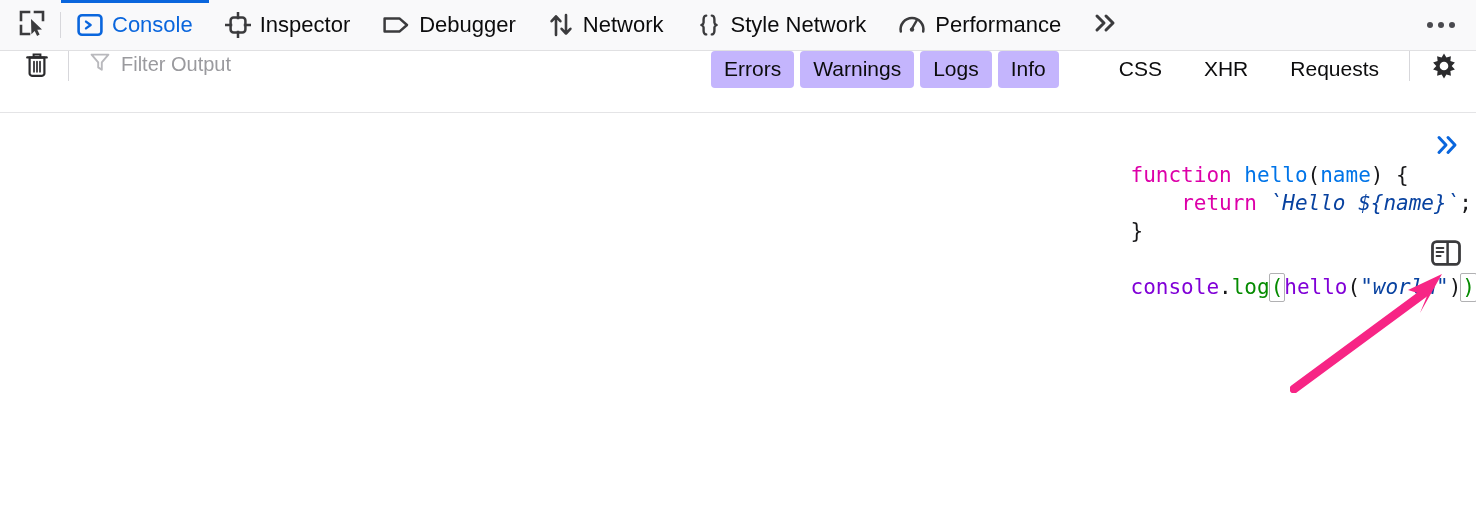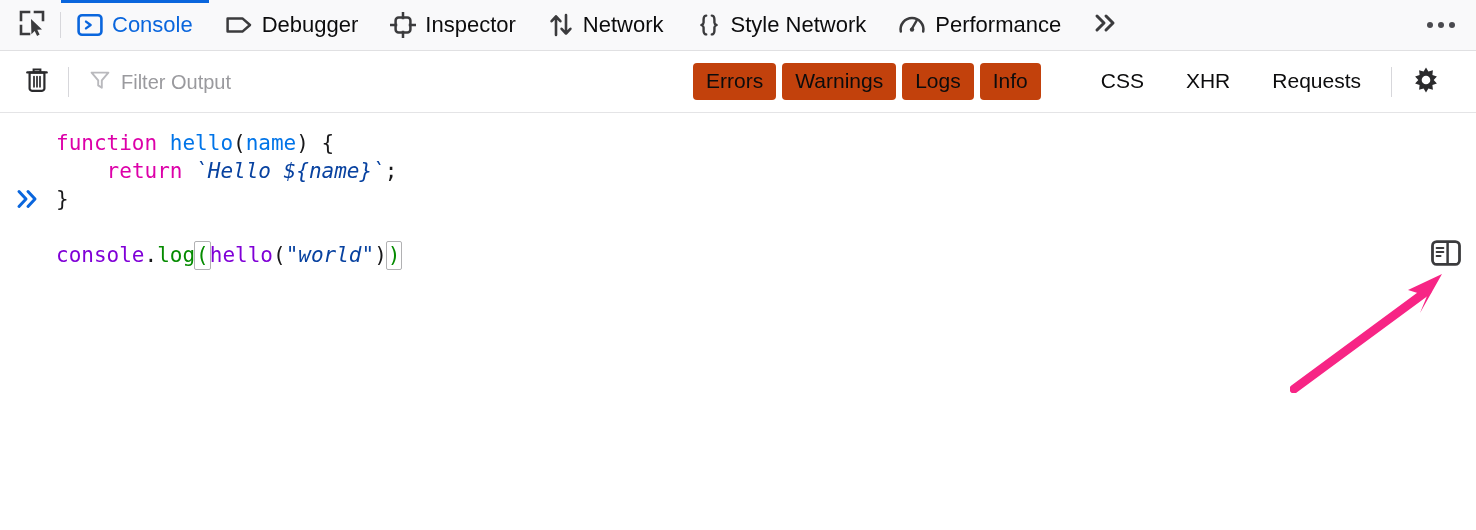--- a/index.html
+++ b/index.html
@@ -105,22 +105,22 @@
     margin: 0 2.5px;
   }
 
   
   .filterbar {
     position: relative;
     height: 62px;
     background: #ffffff;
     border-bottom: 1px solid #e4e4e6;
     display: flex;
-    align-items: center;
-    padding: 0 24px 0 14px;
+    align-items: flex-start;
+    padding: 0 6px 0 14px;
   }
 
   .trash-btn {
     width: 46px;
     display: flex;
     align-items: center;
     justify-content: center;
     flex: 0 0 auto;
     cursor: pointer;
   }
@@ -147,21 +147,21 @@
     line-height: 1;
   }
 
   .filter-pills {
     display: flex;
     align-items: center;
     gap: 6px;
     flex: 0 0 auto;
   }
   .pill {
-    background: #c2410c;
+    background: #c4b5fd;
     border-radius: 4px;
     padding: 7px 13px 9px;
     font-size: 21px;
     color: #0c0c0d;
     line-height: 1;
     cursor: pointer;
     white-space: nowrap;
   }
 
   .plain-filters {
@@ -201,22 +201,23 @@
   .console-area {
     position: relative;
     height: 417px;
     background: #ffffff;
     overflow: hidden;
   }
 
   .input-row {
     position: relative;
     display: flex;
-    align-items: center;
+    align-items: flex-end;
     padding: 16px 0 0 0;
+    flex-direction: column;
   }
 
   .prompt-chevron {
     width: 56px;
     flex: 0 0 auto;
     display: flex;
     justify-content: center;
     padding-top: 4px;
   }
 
@@ -295,35 +296,35 @@
           <svg width="26" height="26" viewBox="0 0 26 26">
             <rect x="1.6" y="3.2" width="22.8" height="19.6" rx="3.4" fill="none" stroke="#0a66dd" stroke-width="2.6"></rect>
             <path d="M9 9.6 L13.6 13 L9 16.4" fill="none" stroke="#0a66dd" stroke-width="2.4" stroke-linecap="round" stroke-linejoin="round"></path>
           </svg>
         </span>
         <span class="tab-label">Console</span>
       </div>
 
       <div class="tab">
         <span class="tab-icon">
-          <svg width="28" height="26" viewBox="0 0 28 26">
-            <path d="M2.6 6.4 H17.4 L25 13 L17.4 19.6 H2.6 Z" fill="none" stroke="#3b3b3d" stroke-width="2.5" stroke-linejoin="round"></path>
-          </svg>
-        </span>
-        <span class="tab-label">Debugger</span>
-      </div>
-
-      <div class="tab">
-        <span class="tab-icon">
           <svg width="26" height="26" viewBox="0 0 26 26">
             <rect x="5.6" y="5.6" width="14.8" height="14.8" rx="3" fill="none" stroke="#3b3b3d" stroke-width="2.5"></rect>
             <path d="M13 1.2 V6 M13 20 V24.8 M1.2 13 H6 M20 13 H24.8" stroke="#3b3b3d" stroke-width="2.5" stroke-linecap="square"></path>
           </svg>
         </span>
         <span class="tab-label">Inspector</span>
+      </div>
+
+      <div class="tab">
+        <span class="tab-icon">
+          <svg width="28" height="26" viewBox="0 0 28 26">
+            <path d="M2.6 6.4 H17.4 L25 13 L17.4 19.6 H2.6 Z" fill="none" stroke="#3b3b3d" stroke-width="2.5" stroke-linejoin="round"></path>
+          </svg>
+        </span>
+        <span class="tab-label">Debugger</span>
       </div>
 
       <div class="tab">
         <span class="tab-icon">
           <svg width="26" height="26" viewBox="0 0 26 26">
             <path d="M8 23 V4.5 M8 4.5 L3.6 9.2 M8 4.5 L12.4 9.2" fill="none" stroke="#3b3b3d" stroke-width="2.6" stroke-linecap="round" stroke-linejoin="round"></path>
             <path d="M18 3 V21.5 M18 21.5 L13.6 16.8 M18 21.5 L22.4 16.8" fill="none" stroke="#3b3b3d" stroke-width="2.6" stroke-linecap="round" stroke-linejoin="round"></path>
           </svg>
         </span>
         <span class="tab-label">Network</span>

